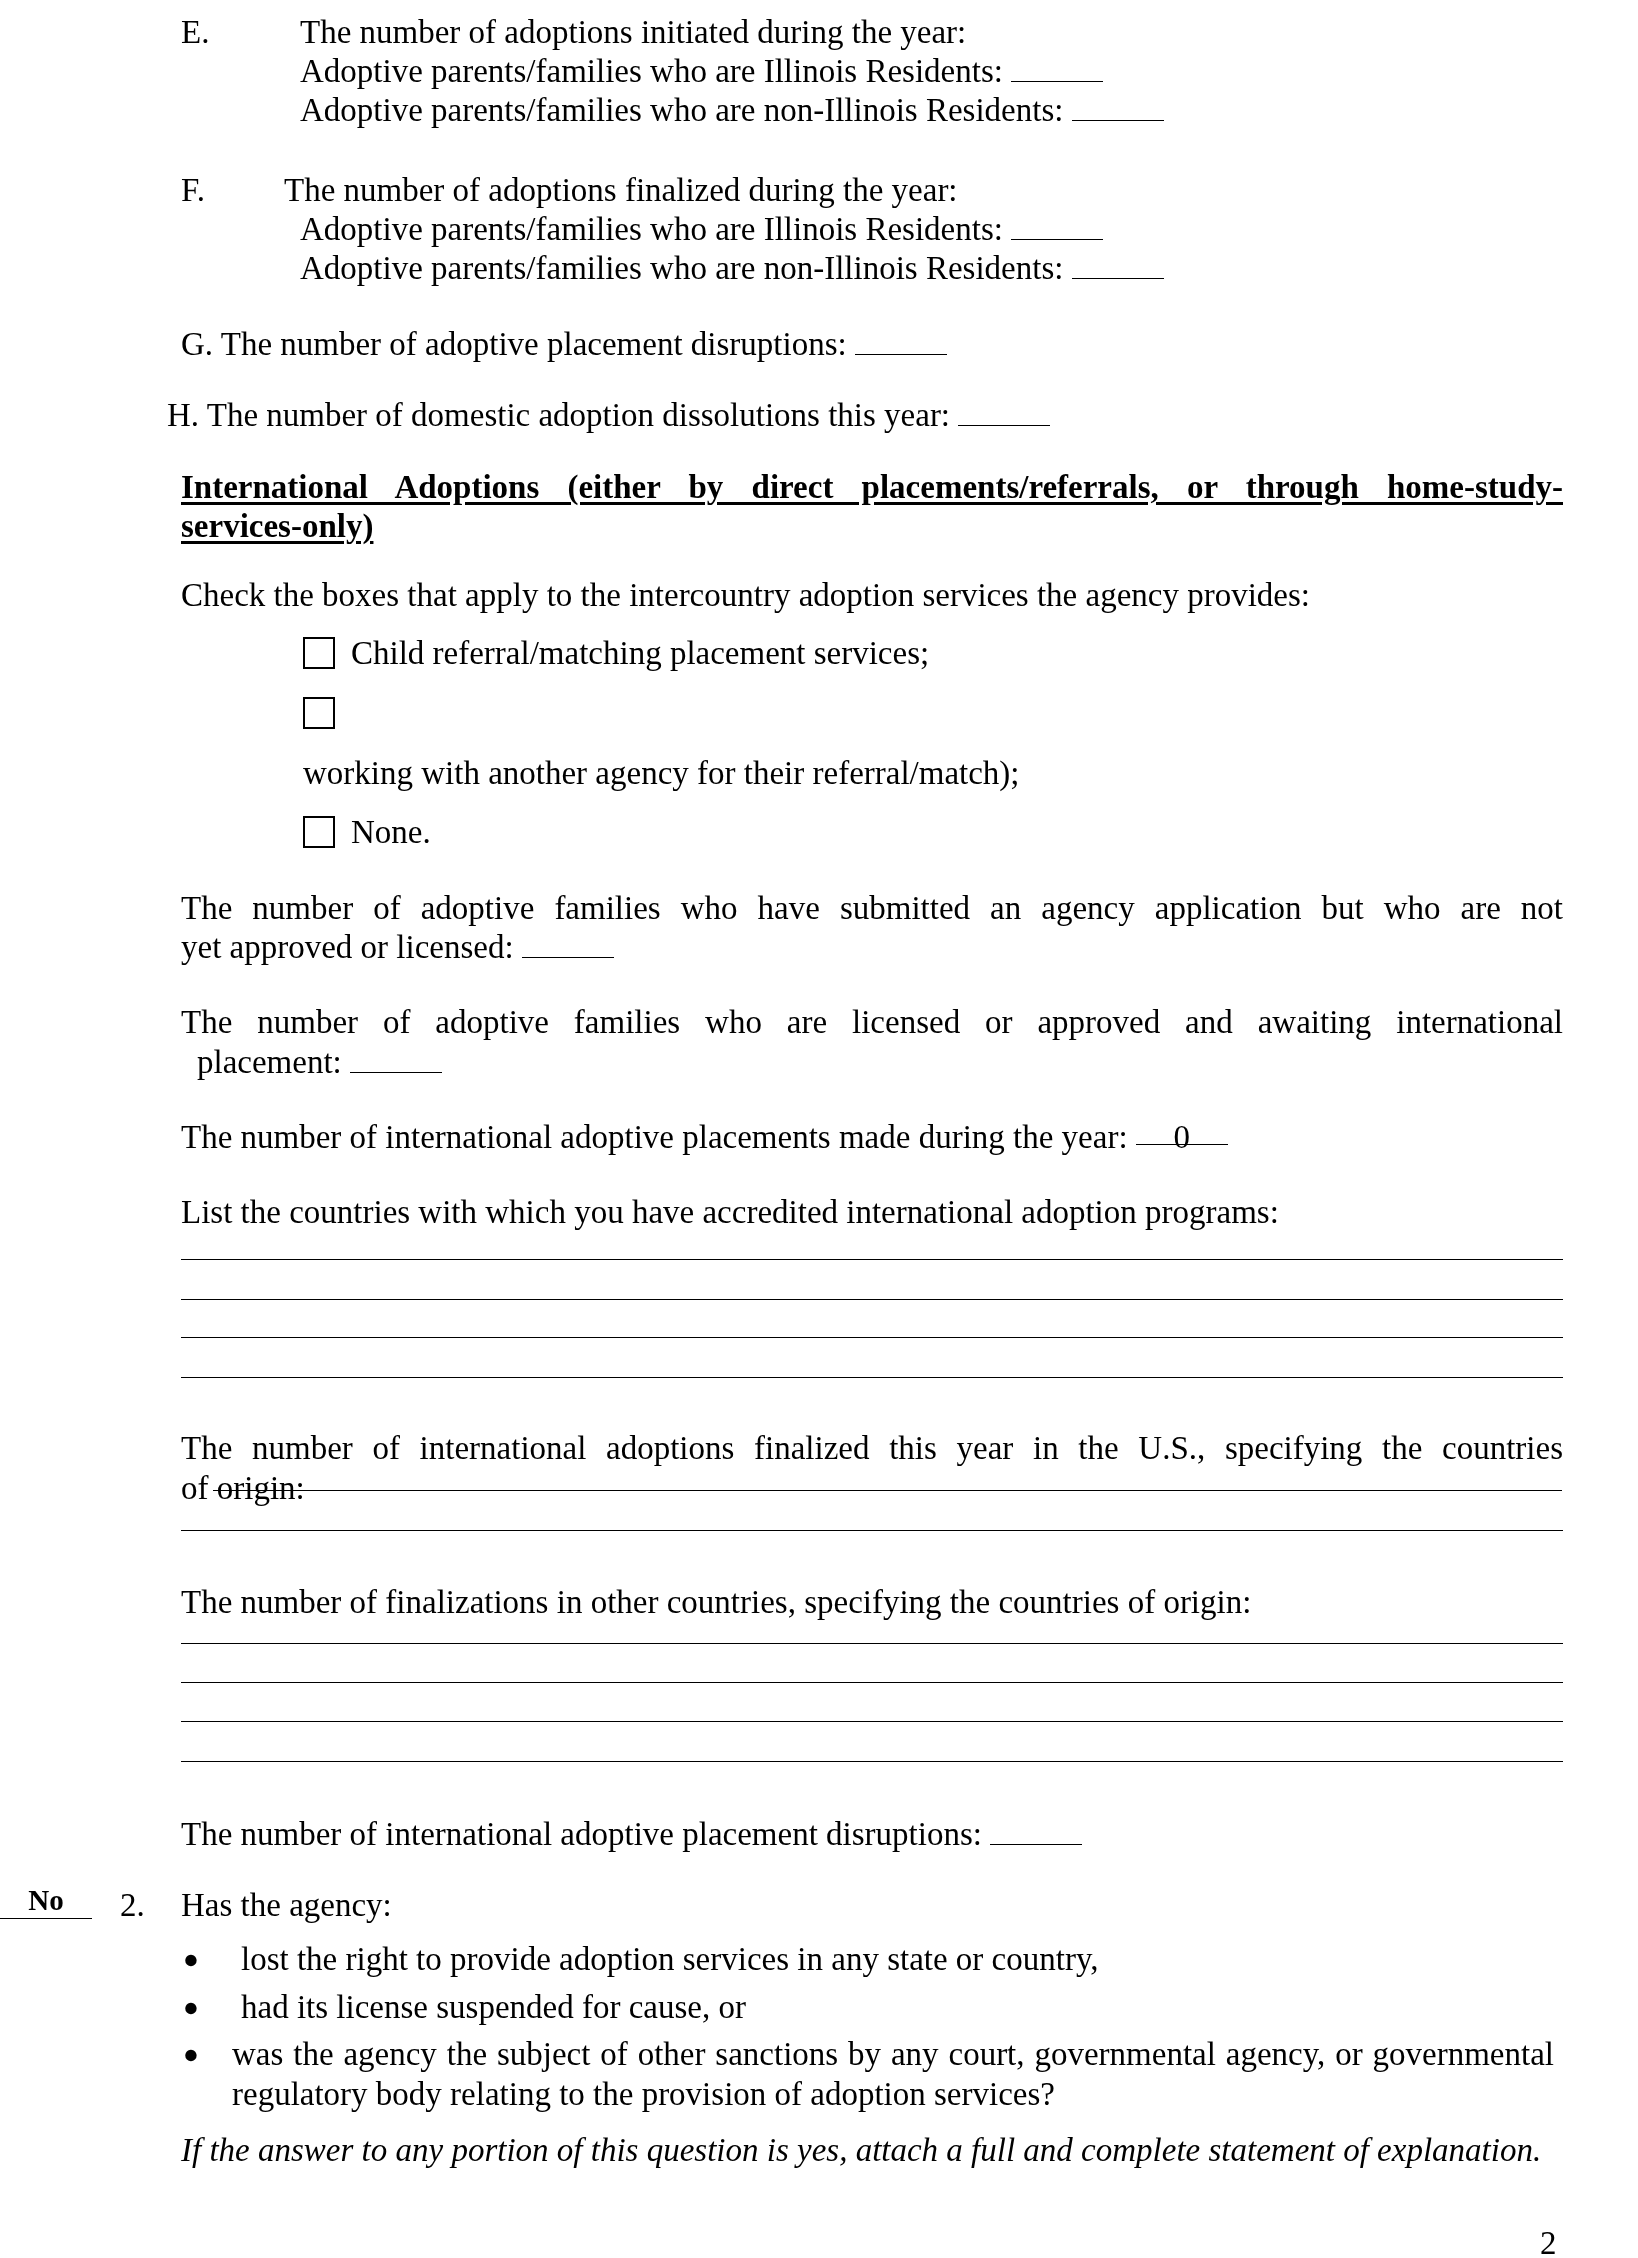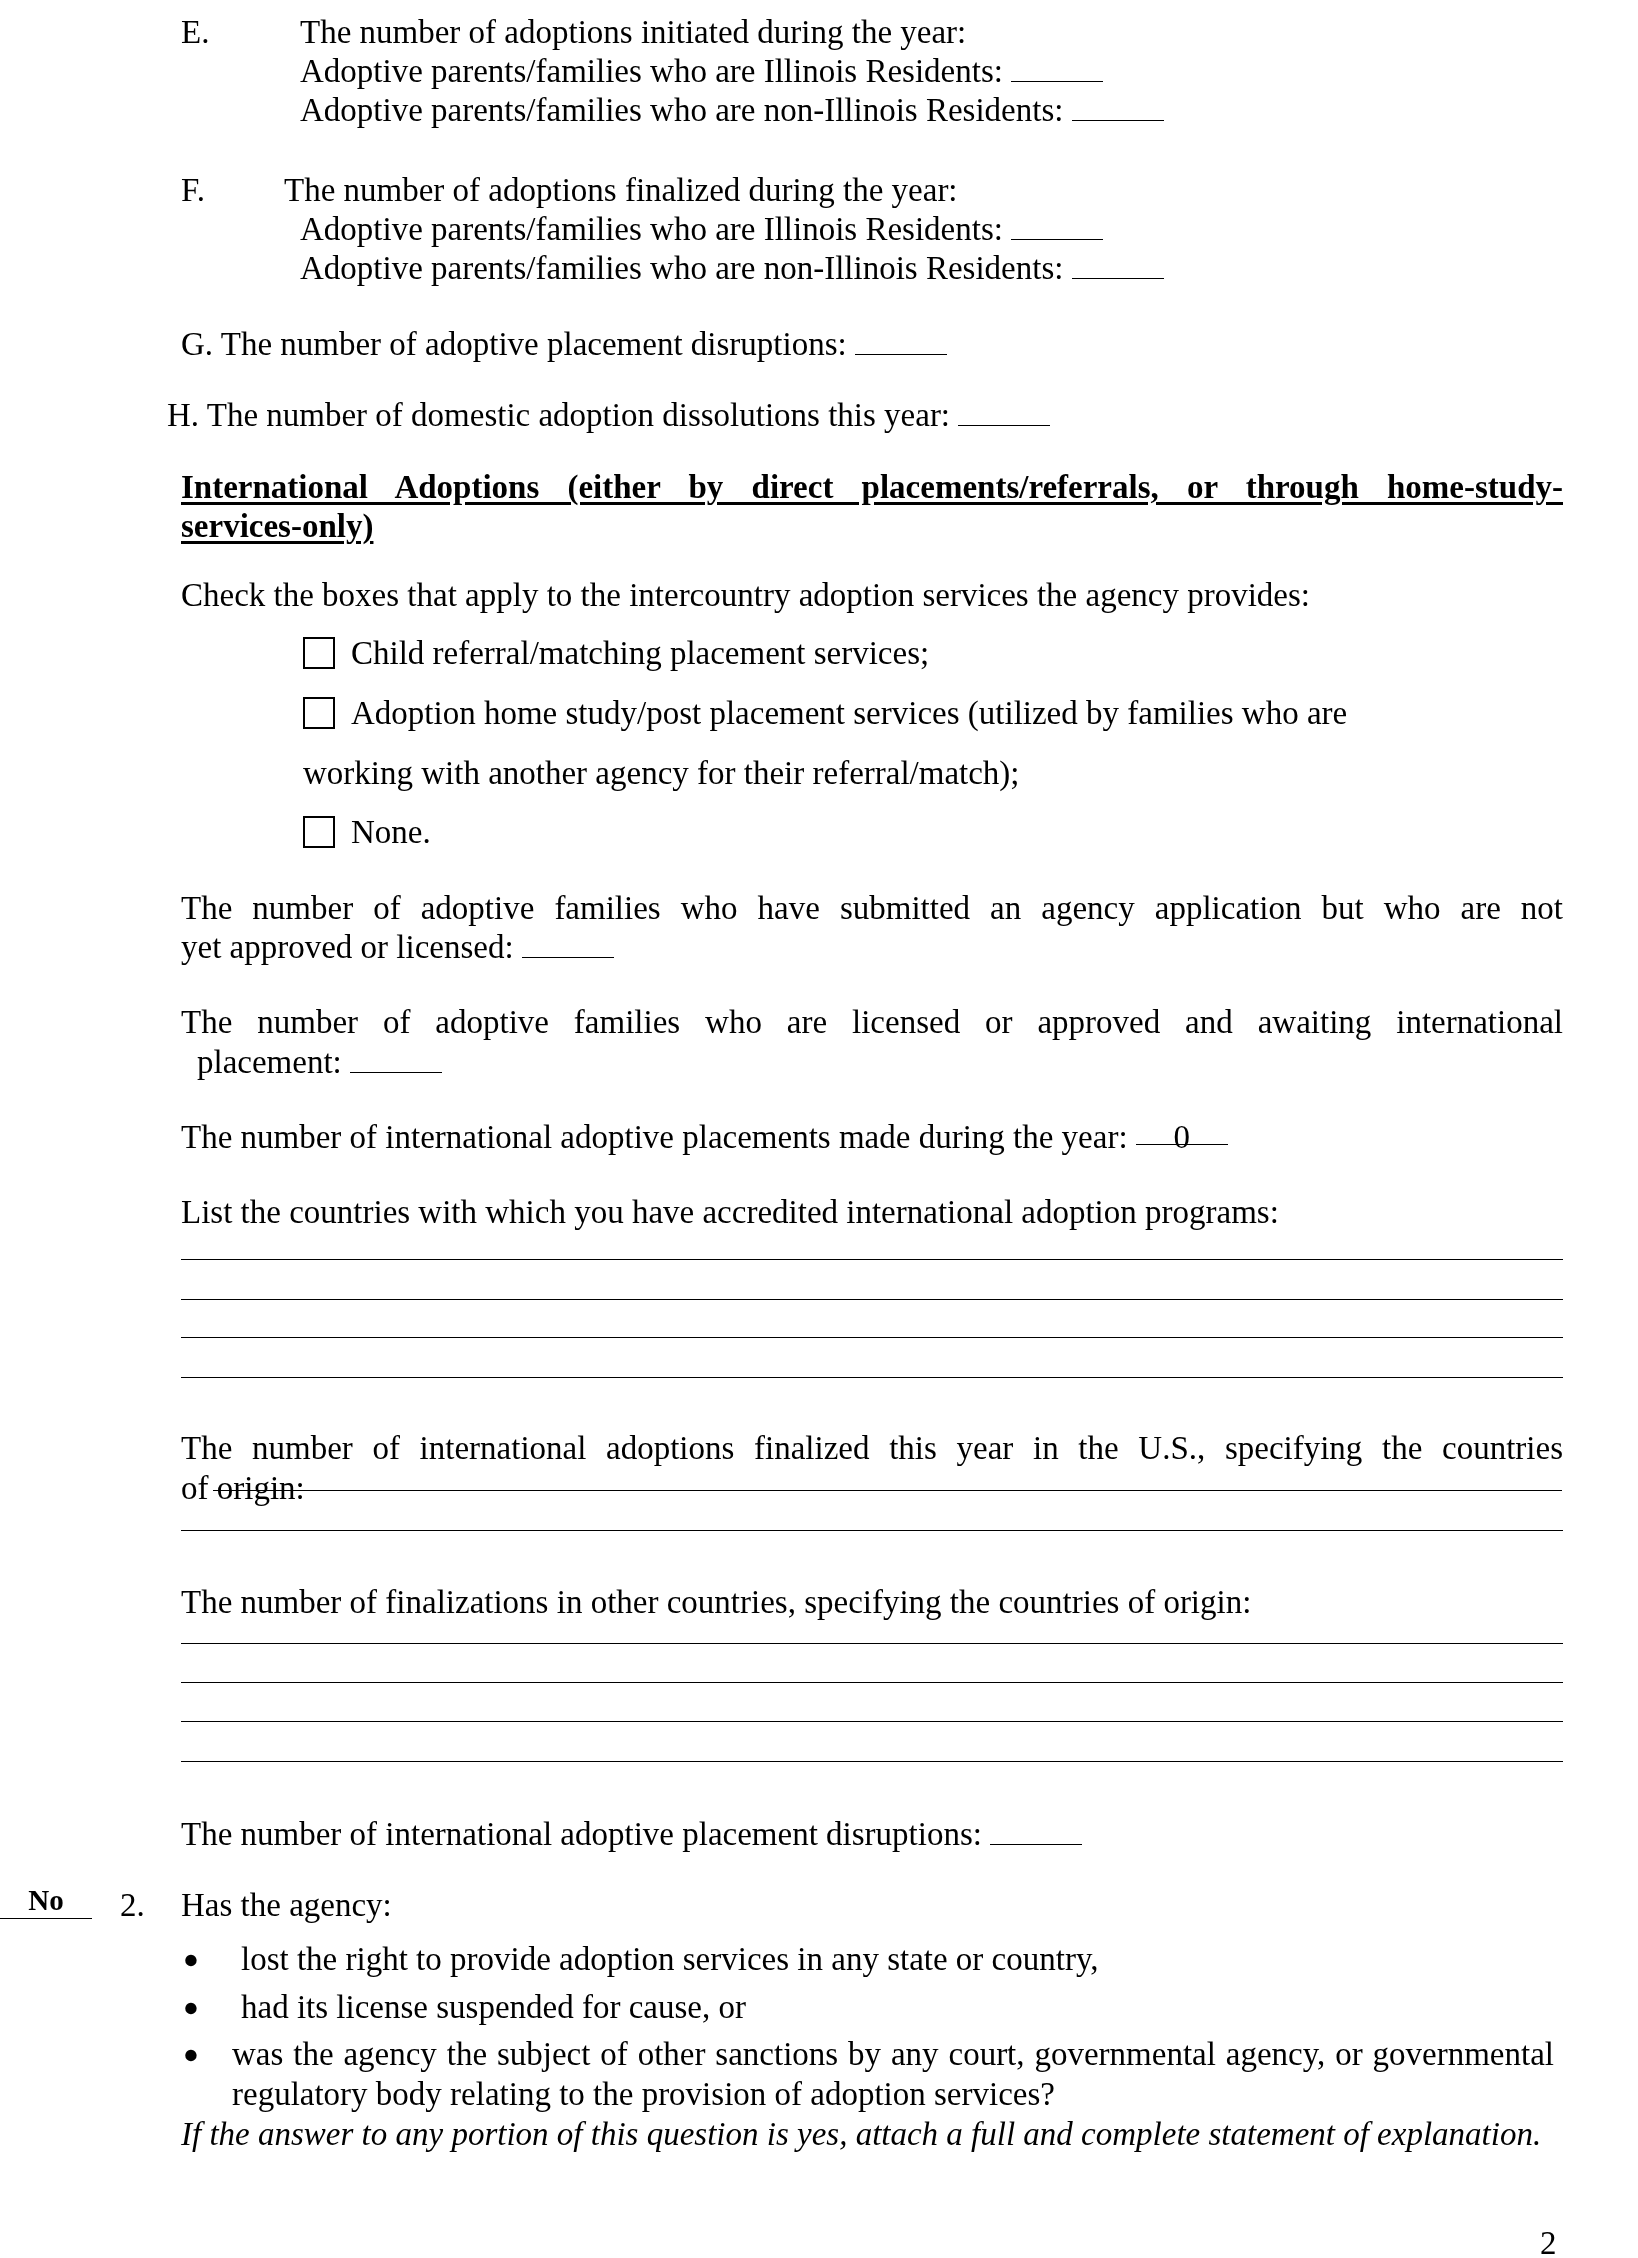--- a/index.html
+++ b/index.html
@@ -5,21 +5,21 @@
   html, body { margin:0; padding:0; background:#ffffff; }
   body { width:1638px; height:2258px; position:relative; overflow:hidden;
          font-family:"Liberation Serif","DejaVu Serif",serif; color:#000; font-size:33px; }
   .abs { position:absolute; white-space:nowrap; line-height:40px; }
   .blank { display:inline-block; border-bottom:1.8px solid #000; height:26.5px; vertical-align:baseline; text-align:center; }
   .b5 { width:92px; }
   .fullrule { position:absolute; left:181px; width:1382px; height:0; border-top:1.8px solid #000; }
   .heading { font-weight:bold; text-decoration:underline; text-decoration-thickness:2.6px; text-underline-offset:4.4px; }
   .cb { display:inline-block; width:32px; height:32px; border:2.6px solid #000; box-sizing:border-box; vertical-align:-5.3px; margin-right:16px; }
   .bullet { position:absolute; left:183px; font-size:26.5px; }
-  .ital { font-style:italic; }
+  .ital { font-style:italic;margin-top:16px; }
 </style>
 </head>
 <body>
 
 <div class="abs" style="left:181px; top:12.4px;">E.</div>
 <div class="abs" style="left:300px; top:12.4px;">The number of adoptions initiated during the year:</div>
 <div class="abs" style="left:300px; top:51px;">
   <span>Adoptive parents/families who are Illinois Residents:</span>
   <span class="blank b5"></span>
 </div>
@@ -51,21 +51,21 @@
 
 <div class="abs heading" style="left:181px; top:467px; width:1382px; text-align:justify; text-align-last:justify;">International Adoptions (either by direct placements/referrals, or through home-study-</div>
 <div class="abs heading" style="left:181px; top:506px;">services-only)</div>
 
 <div class="abs" style="left:181px; top:575px;">Check the boxes that apply to the intercountry adoption services the agency provides:</div>
 
 <div class="abs" style="left:303px; top:633px;">
   <span class="cb"></span><span>Child referral/matching placement services;</span>
 </div>
 <div class="abs" style="left:303px; top:693px;">
-  <span class="cb"></span><span>Adoption home study/post placement services (utilized by families who are</span>
+  <span class="cb"></span>
 </div>
 <div class="abs" style="left:303px; top:753px;">working with another agency for their referral/match);</div>
 <div class="abs" style="left:303px; top:812px;">
   <span class="cb"></span><span>None.</span>
 </div>
 
 <div class="abs" style="left:181px; top:888px; width:1382px; text-align:justify; text-align-last:justify;">The number of adoptive families who have submitted an agency application but who are not</div>
 <div class="abs" style="left:181px; top:927px;">
   <span>yet approved or licensed:</span>
   <span class="blank b5"></span>

